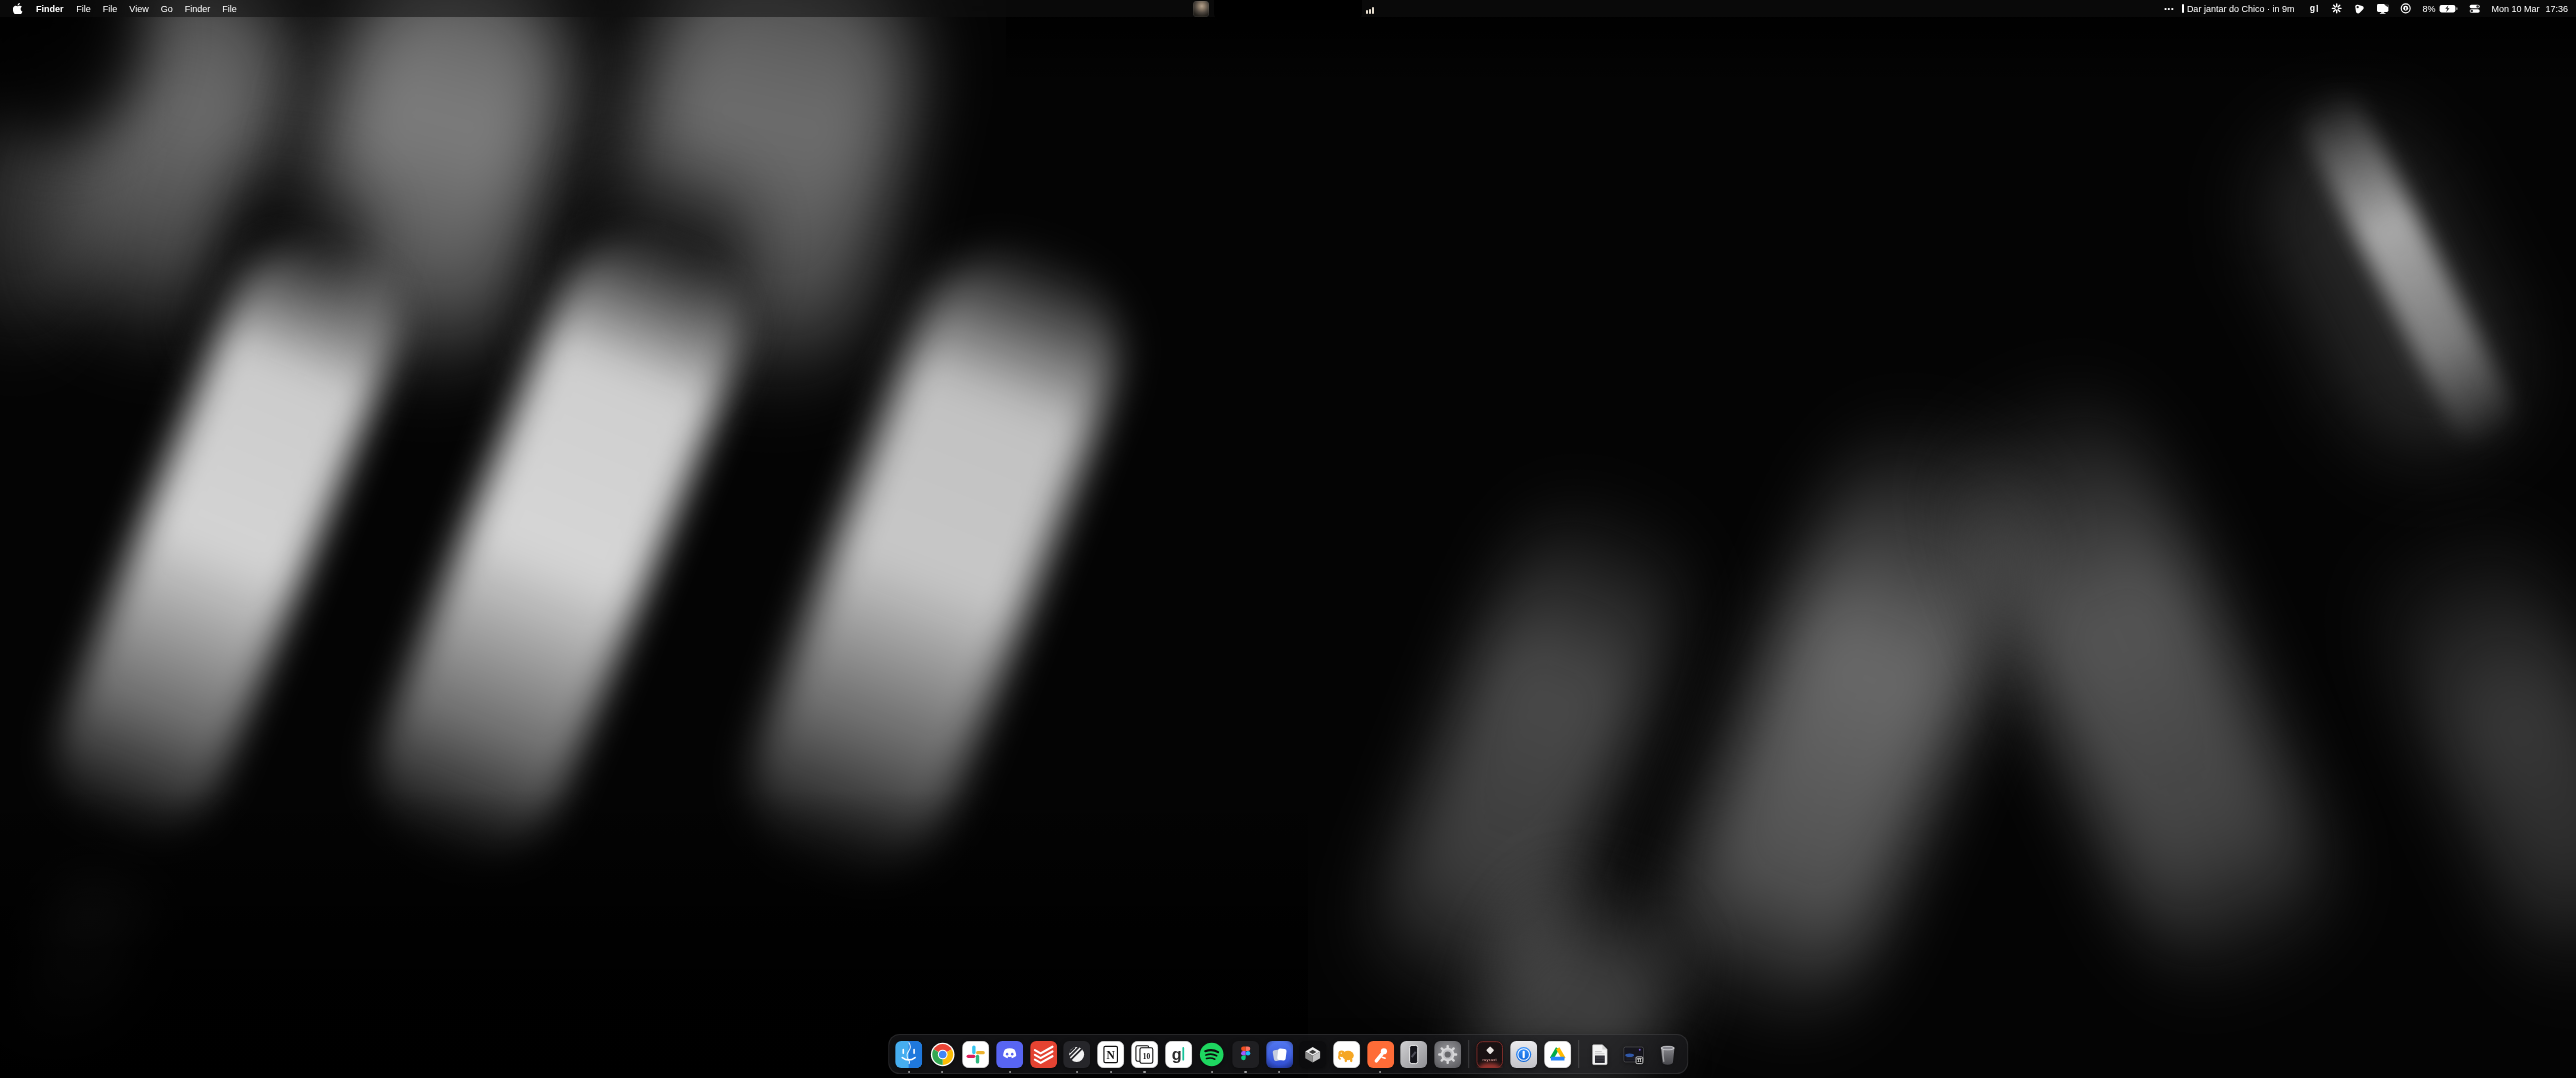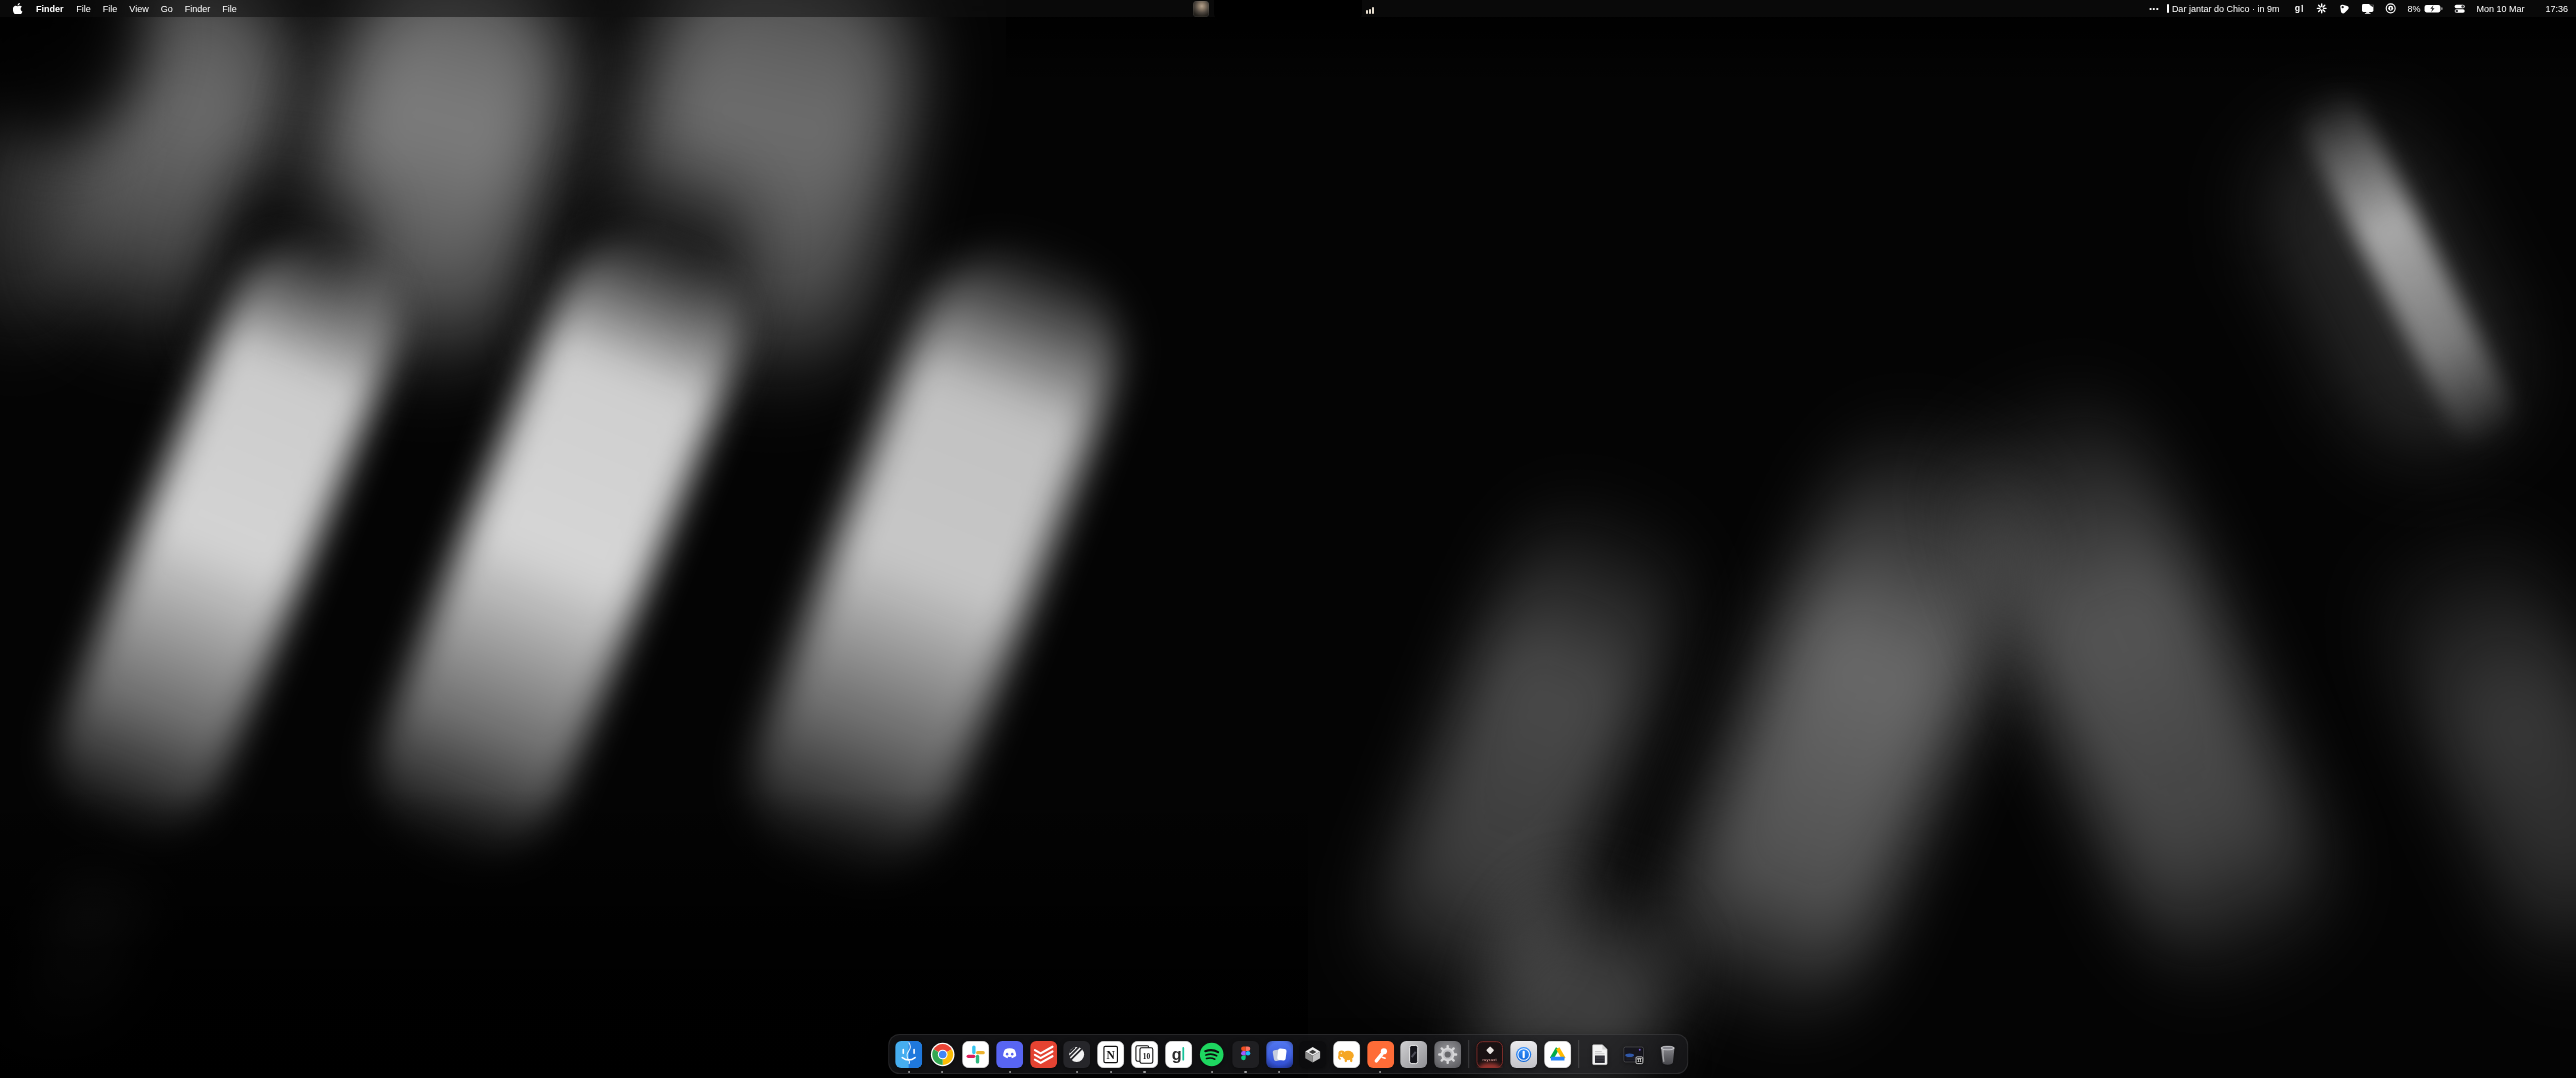--- a/index.html
+++ b/index.html
@@ -17,21 +17,21 @@
     background:rgba(16,16,16,0.55);backdrop-filter:blur(16px);color:#fff;font-size:9px;z-index:30}
   .mb-left{display:flex;align-items:center;padding-left:8px;height:100%}
   .apple{width:9.4px;height:11.4px;margin:0 5.4px 0 4px;display:block}
   .menu-item{padding:1px 6px;height:100%;display:flex;align-items:center;white-space:nowrap}
   .menu-item.appname{font-weight:700;padding:0 6.7px}
   .mb-right{margin-left:auto;display:flex;align-items:center;gap:0;padding-right:4px;height:100%}
   .status{display:flex;align-items:center;padding:0 5.4px;height:100%;white-space:nowrap}
   .status svg{display:block}
   .dots{font-size:7.4px;letter-spacing:0.7px;padding:0 5.4px}
   .rem-sep{width:2px;height:8.7px;border-radius:1.3px;background:#fff;margin:0 2.7px 0 1.3px}
-  .clock{display:flex;gap:21px;padding:0 4px 0 5.4px}
+  .clock{display:flex;gap:6px;padding:0 4px 0 5.4px}
 
   
   .notch{position:absolute;left:1214px;top:0;width:148px;height:20px;background:#000;
     border-radius:0 0 6.7px 6.7px;z-index:31}
   .np-art{position:absolute;left:1193px;top:0.7px;width:16px;height:16px;border-radius:4px;z-index:32;
     background:radial-gradient(circle at 55% 32%,#b4a08c 0%,#8a7a68 22%,#4d463f 48%,#27241f 72%,#141312 100%);
     box-shadow:0 0 0 0.3px rgba(255,255,255,0.18) inset}
   .np-eq{position:absolute;left:1366px;top:4px;height:10px;display:flex;align-items:flex-end;gap:1.3px;z-index:32}
   .np-eq span{display:block;width:1.7px;border-radius:0.9px;background:#e4dbcc}
   .np-eq .b1{height:4px}.np-eq .b2{height:5.4px}.np-eq .b3{height:7.4px}

